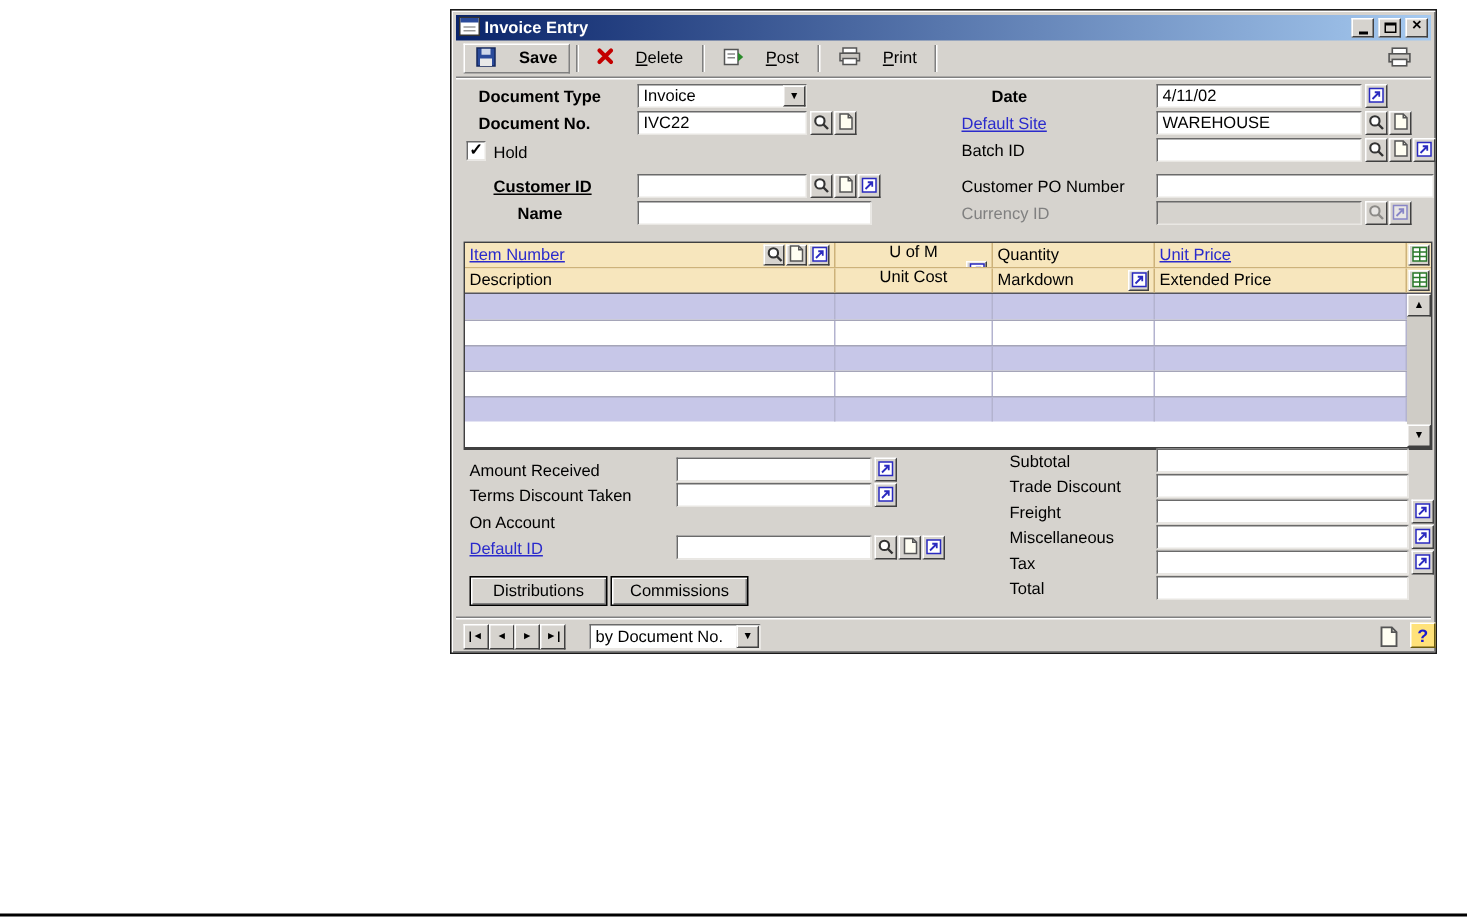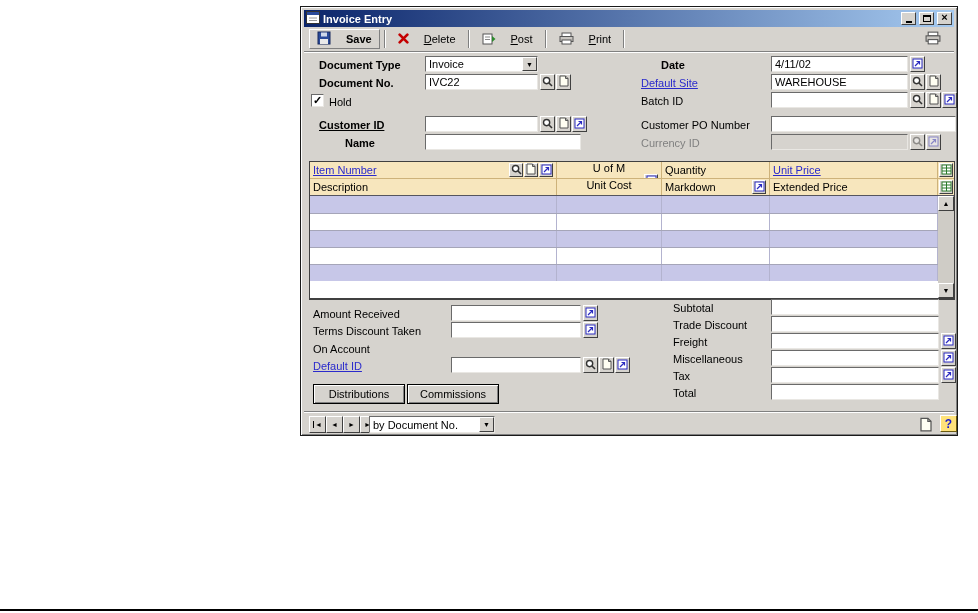--- a/index.html
+++ b/index.html
@@ -182,21 +182,21 @@
             <path d="M1 1 h5.5 L9 3.5 V11 H1 Z" fill="#fffef2" stroke="#555"></path>
             <path d="M6.5 1 V3.5 H9" fill="none" stroke="#555"></path>
           </svg></span>
       </button>
 
     <span class="checkbox" style="left:10px; top:87px;">
         <span>✓</span>
       </span>
     <span class="lbl" style="left:28px; top:89px;">Hold</span>
 
-    <span class="lbl b u" style="left:18px; top:112px;">Customer ID</span>
+    <span class="lbl b u" style="left:28px; top:112px;">Customer ID</span>
     <input class="fld" style="left: 124px; top: 109px; width: 113px;" value="">
     <button class="ibtn" style="left:239px; top:109px;">
         <span><svg width="11" height="11" viewBox="0 0 11 11">
             <circle cx="4.6" cy="4.6" r="3.1" fill="#fff" stroke="#333" stroke-width="1.4"></circle>
             <line x1="7" y1="7" x2="10" y2="10" stroke="#333" stroke-width="1.6"></line>
           </svg></span>
       </button>
     <button class="ibtn" style="left:255px; top:109px;">
         <span><svg width="10" height="12" viewBox="0 0 10 12">
             <path d="M1 1 h5.5 L9 3.5 V11 H1 Z" fill="#fffef2" stroke="#555"></path>
@@ -489,21 +489,21 @@
           <span>◄</span>
         </button>
       <button class="vbtn">
           <span>►</span>
         </button>
       <button class="vbtn">
           <span>►</span>
           <span class="vbar"></span>
         </button>
     </div>
-    <div class="combo" style="left:68px; top:409px; width:126px; height:17px;">
+    <div class="combo" style="left:92px; top:409px; width:114px; height:17px;">
       <span class="ctext">by Document No.</span>
       <button class="cbtn">
           <span>▼</span>
         </button>
     </div>
     <span class="plain-icon" style="left:618px; top:410px;">
         <svg width="14" height="15" viewBox="0 0 10 12">
           <path d="M1 1 h5.5 L9 3.5 V11 H1 Z" fill="#fffef2" stroke="#555"></path>
           <path d="M6.5 1 V3.5 H9" fill="none" stroke="#555"></path>
         </svg>

